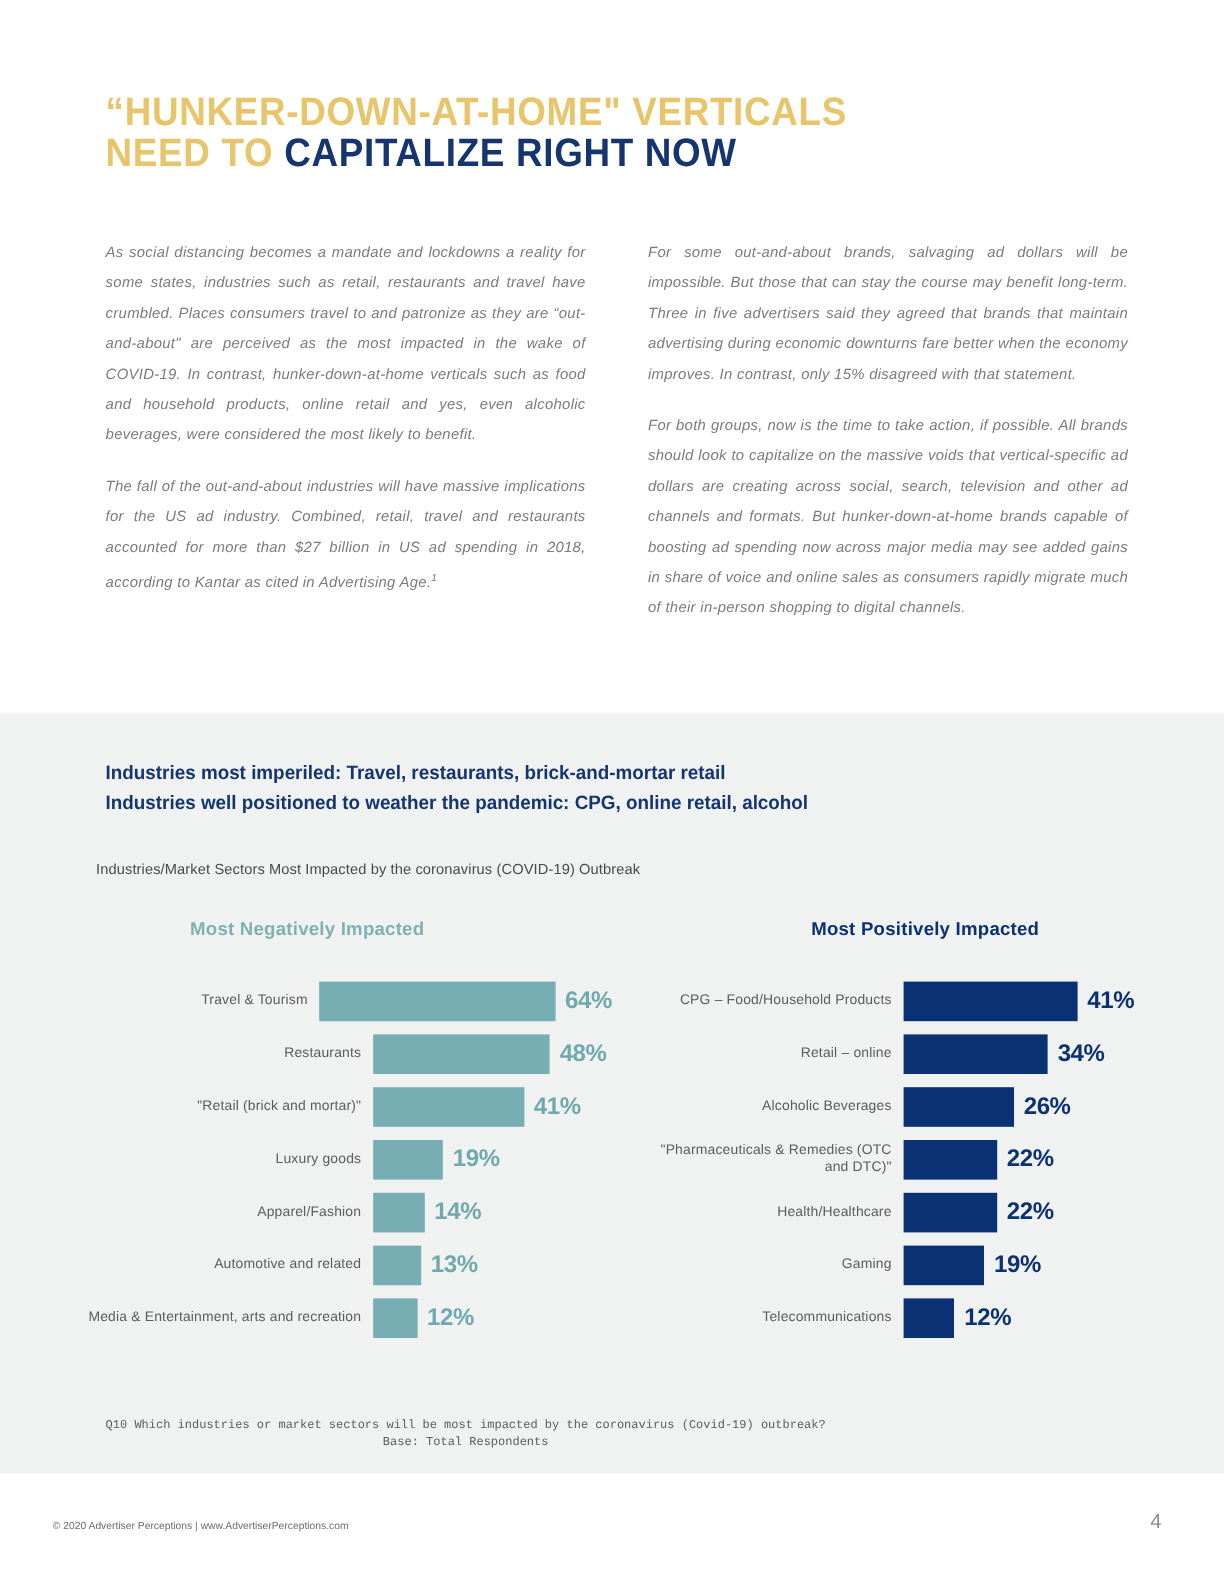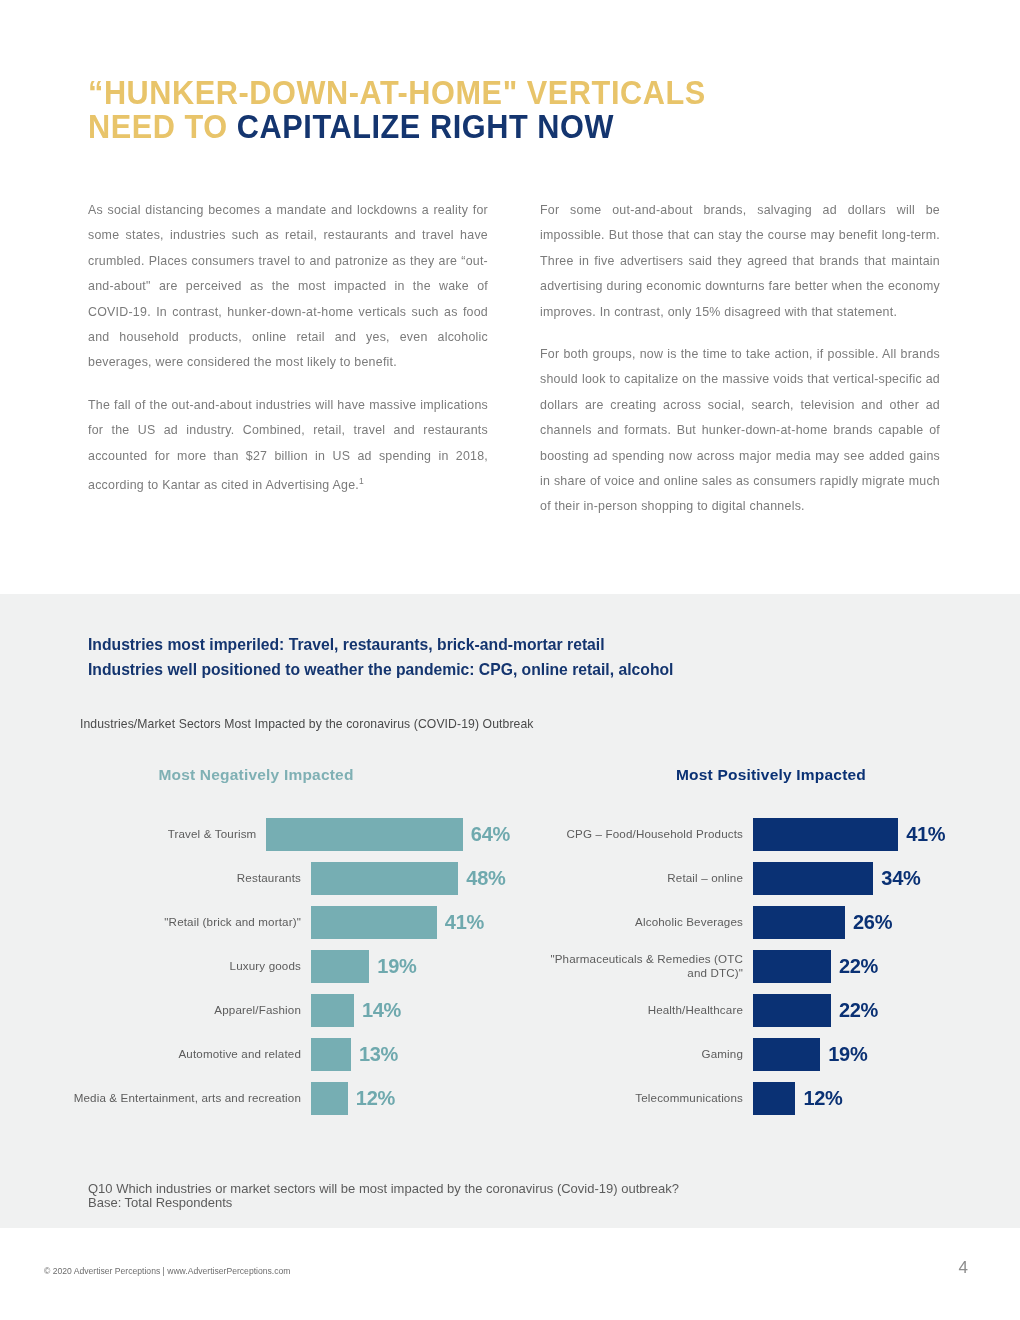--- a/index.html
+++ b/index.html
@@ -40,20 +40,21 @@
   .t-navy  { color: #14356F; }
 
   
   .cols {
     position: absolute;
     left: 88px;
     top: 198px;
     width: 852px;
     display: flex;
     gap: 52px;
+    font-style: italic;
   }
   .col { width: 404px; }
   .col p {
     font-size: 12.4px;
     line-height: 25.4px;
     color: #7b7b7b;
     text-align: justify;
     letter-spacing: 0.25px;
     margin-bottom: 17px;
   }
@@ -151,24 +152,25 @@
     white-space: nowrap;
   }
   .chart.left  .val { color: #6FA9AE; }
   .chart.right .val { color: #0A3174; }
 
   
   .footnote {
     position: absolute;
     left: 88px;
     top: 1182px;
-    font-size: 13px;
+    font-size: 10px;
     color: #5c5c5c;
     line-height: 13.5px;
-    font-family: Liberation Sans, sans-serif;
+    font-family: Liberation Mono, monospace;
+    text-align: center;
   }
 
   
   .footer-copy {
     position: absolute;
     left: 44px;
     top: 1266px;
     font-size: 8.6px;
     color: #6d6d6d;
     font-family: "Liberation Sans Narrow", "Liberation Sans", sans-serif;

